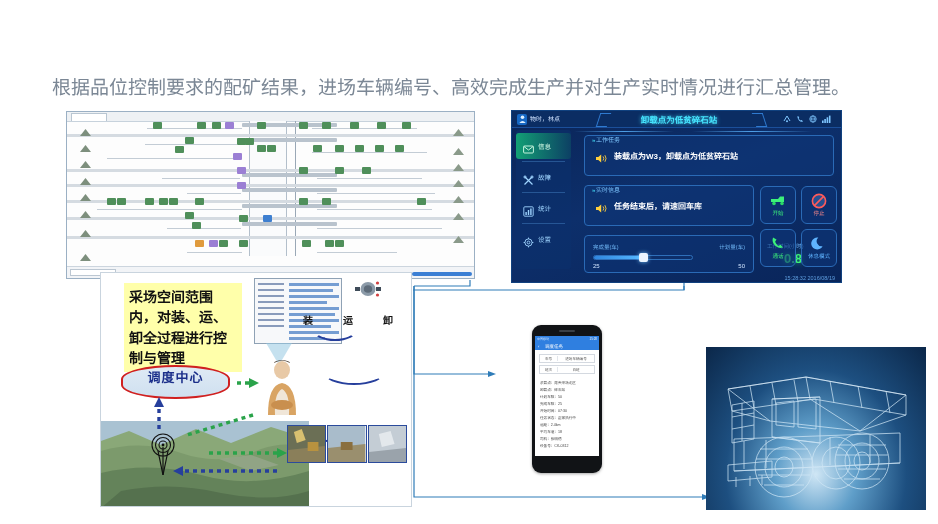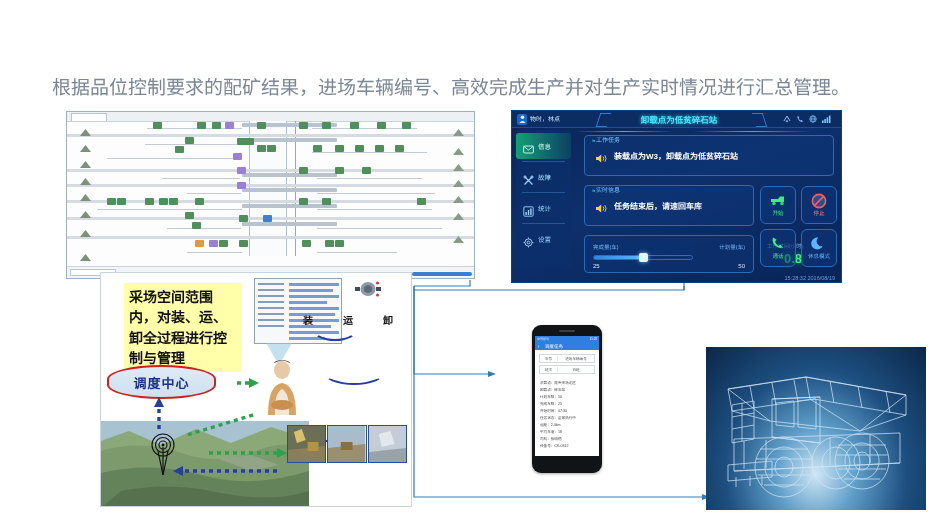--- a/index.html
+++ b/index.html
@@ -110,24 +110,24 @@
     background:#ffffff;border:1px solid #c9d4de;box-sizing:border-box;overflow:hidden;}
   .cnote{position:absolute;left:23px;top:10px;width:118px;background:#ffffaa;
     padding:4px 5px;box-sizing:border-box;font-size:14px;line-height:1.45;color:#111;font-weight:bold;}
   .cscreen{position:absolute;left:153px;top:5px;width:88px;height:66px;background:#f7f8fa;
     border:1px solid #8fa2b5;box-sizing:border-box;overflow:hidden;}
   .cs-l{position:absolute;height:1.5px;background:#2f4f86;opacity:.55;}
   .cs-bar{position:absolute;height:2.5px;background:#4a7fc4;opacity:.75;}
   .cfunnel{position:absolute;left:165px;top:70px;width:0;height:0;
     border-left:13px solid transparent;border-right:13px solid transparent;
     border-top:22px solid rgba(150,200,225,.55);}
-  .cdb{position:absolute;left:6px;top:92px;width:105px;height:30px;
+  .cdb{position:absolute;left:20px;top:92px;width:105px;height:30px;
     border:2.5px solid #d02020;border-radius:50%/42%;
     background:linear-gradient(180deg,#dfeaf5,#cfe0f0);
-    display:flex;align-items:center;justify-content:center;}
+    display:flex;justify-content:center;}
   .cdb-lb{font-size:13px;font-weight:bold;color:#1b2f8a;letter-spacing:1px;}
   .cterrain{position:absolute;left:0;top:148px;width:208px;height:87px;
     background:linear-gradient(180deg,#9fb9c9 0%,#88a583 28%,#6f8a68 55%,#5e7a59 100%);}
   .ctiles{position:absolute;left:186px;top:152px;width:120px;height:38px;display:flex;gap:1px;}
   .ctile{flex:1;border:1.2px solid #2b4b9c;box-sizing:border-box;}
   .ctile-lb{position:absolute;top:39px;font-size:10px;font-weight:bold;color:#111;}
   .cperson{position:absolute;left:155px;top:86px;width:52px;height:56px;}
   .cant{position:absolute;left:48px;top:160px;width:28px;height:38px;}
   .carc{position:absolute;border:2px solid #263f9c;border-top-color:transparent;
     border-left-color:transparent;border-right-color:transparent;border-radius:50%;}

